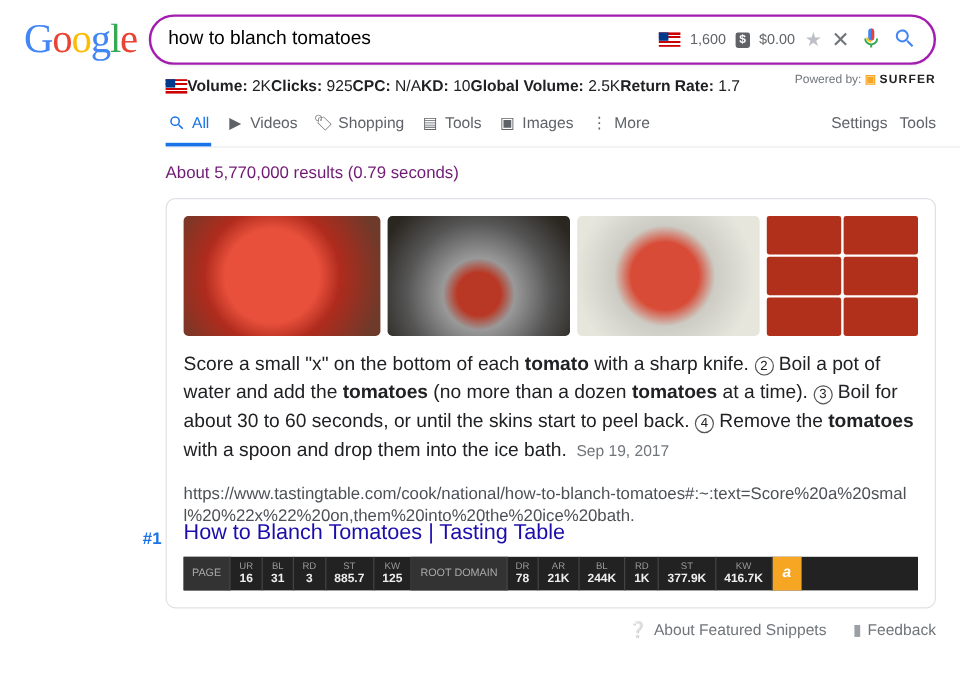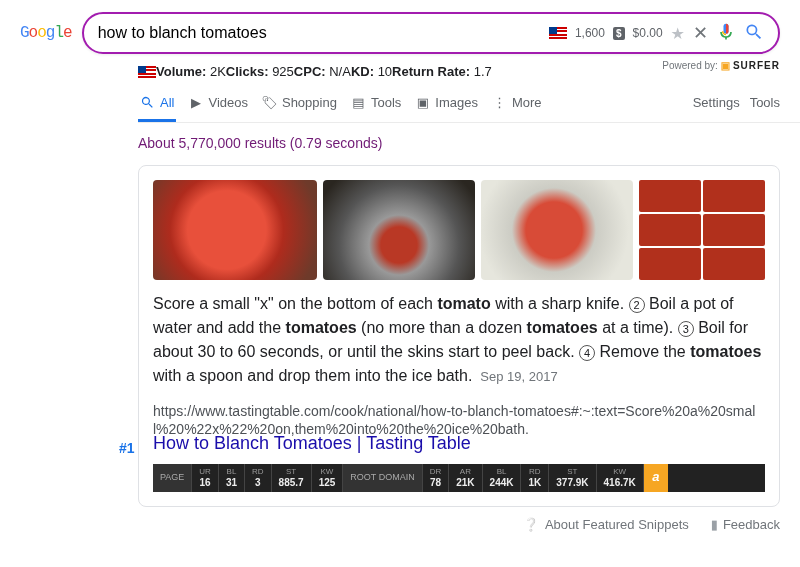--- a/index.html
+++ b/index.html
@@ -1,18 +1,18 @@
 <!DOCTYPE html>
 <html><head>
   <meta charset="utf-8">
   <style>
     * { margin: 0; padding: 0; box-sizing: border-box; }
     body { font-family: arial, sans-serif; font-size: 14px; color: #202124; width: 800px; background: #fff; }
     .header { display: flex; align-items: center; padding: 12px 20px 4px 20px; gap: 10px; }
-    .logo { font-size: 16px; font-weight: 500; font-family: Liberation Mono, monospace; letter-spacing: -1px; }
+    .logo { font-size: 34px; font-weight: 500; font-family: Liberation Serif, serif; letter-spacing: -1px; }
     .logo .g1 { color: #4285F4; }
     .logo .o1 { color: #EA4335; }
     .logo .o2 { color: #FBBC05; }
     .logo .g2 { color: #4285F4; }
     .logo .l1 { color: #34A853; }
     .logo .e1 { color: #EA4335; }
     .search-box { flex: 1; display: flex; align-items: center; border: 2px solid #a21caf; border-radius: 24px; height: 42px; padding: 0 14px; box-shadow: 0 1px 3px rgba(0,0,0,.08); gap: 8px; }
     .search-input { flex: 1; border: none; outline: none; font-size: 16px; }
     .flag { width: 18px; height: 12px; background: linear-gradient(to bottom, #c00 0 15%, #fff 15% 28%, #c00 28% 40%, #fff 40% 58%, #c00 58% 72%, #fff 72% 85%, #c00 85%); position: relative; }
     .flag::before { content: ''; position: absolute; top:0; left:0; width:8px; height:7px; background:#003a8c; }
@@ -84,20 +84,21 @@
         </svg></span>
   </div>
 </div>
 
 <div class="metrics">
   <span class="flag"></span>
   <span><b>Volume:</b> <span>2K</span></span>
   <span><b>Clicks:</b> <span>925</span></span>
   <span><b>CPC:</b> <span>N/A</span></span>
   <span><b>KD:</b> <span>10</span></span>
+  <span><b>Global Volume:</b> <span>2.5K</span></span>
   <span><b>Return Rate:</b> <span>1.7</span></span>
   <span class="powered"><span>Powered by:</span> <span style="color:#f6a623;font-weight:bold">▣</span> <span class="surf">SURFER</span></span>
 </div>
 
 <div class="tabs">
   <div class="tab active">
       <span class="tab-icon">
         <svg viewBox="0 0 24 24" fill="currentColor" width="15" height="15">
           <path d="M15.5 14h-.79l-.28-.27a6.5 6.5 0 10-.7.7l.27.28v.79l5 4.99L20.49 19l-4.99-5zm-6 0A4.5 4.5 0 1114 9.5 4.5 4.5 0 019.5 14z"></path>
         </svg>

